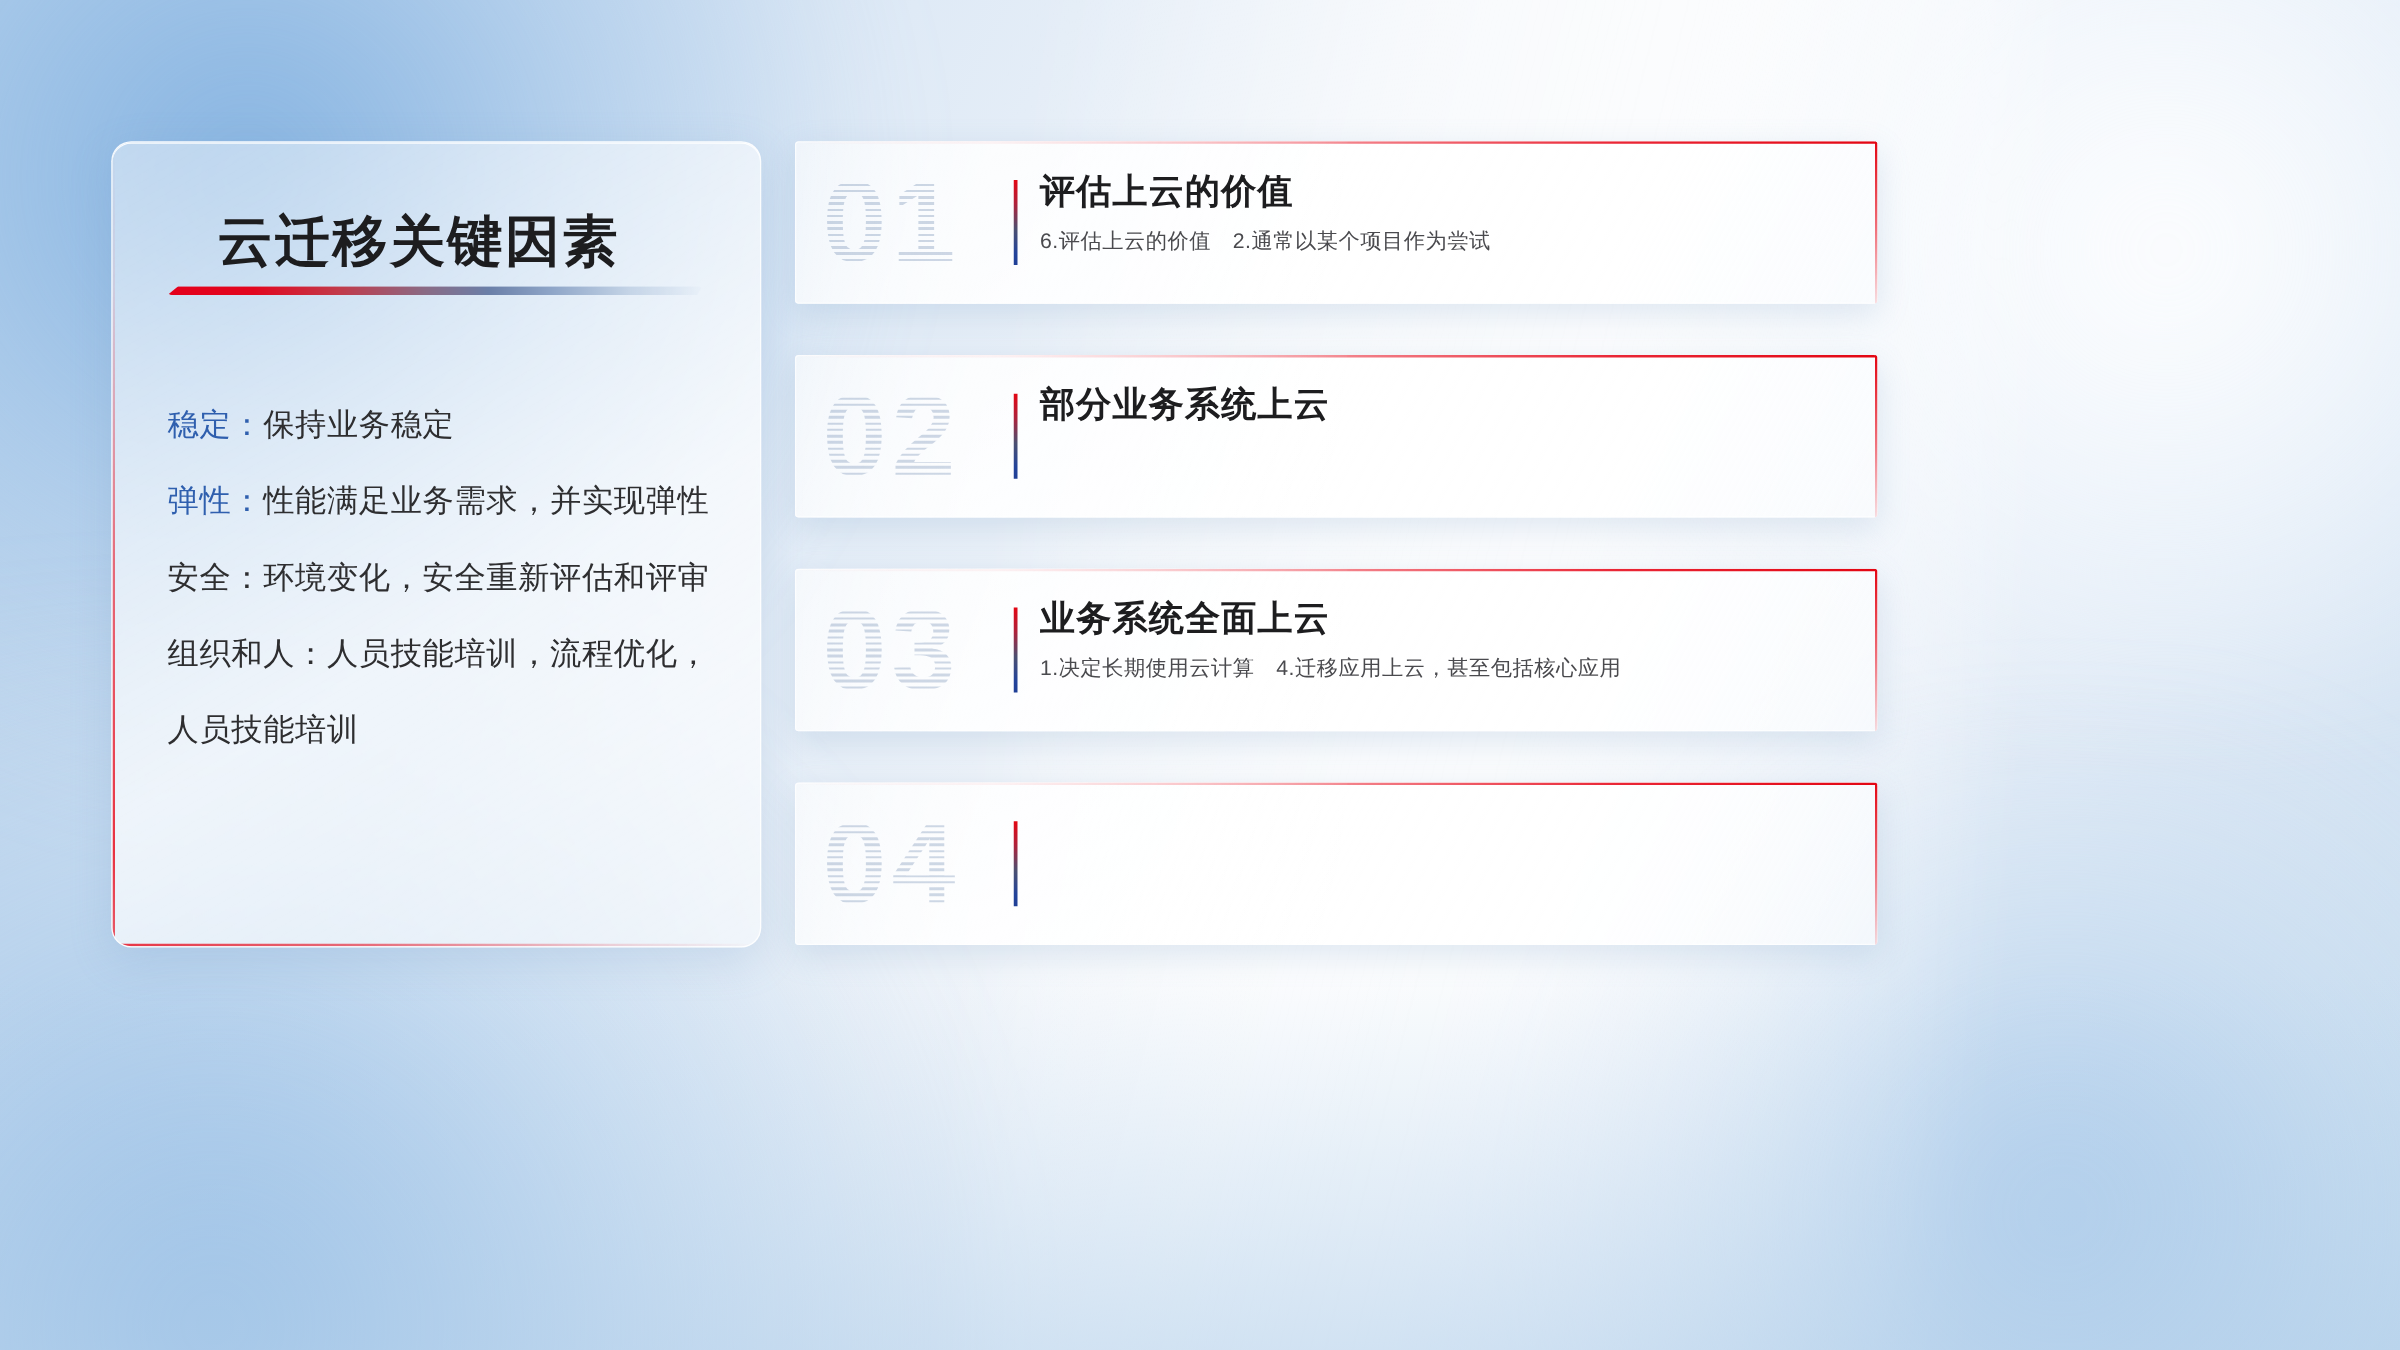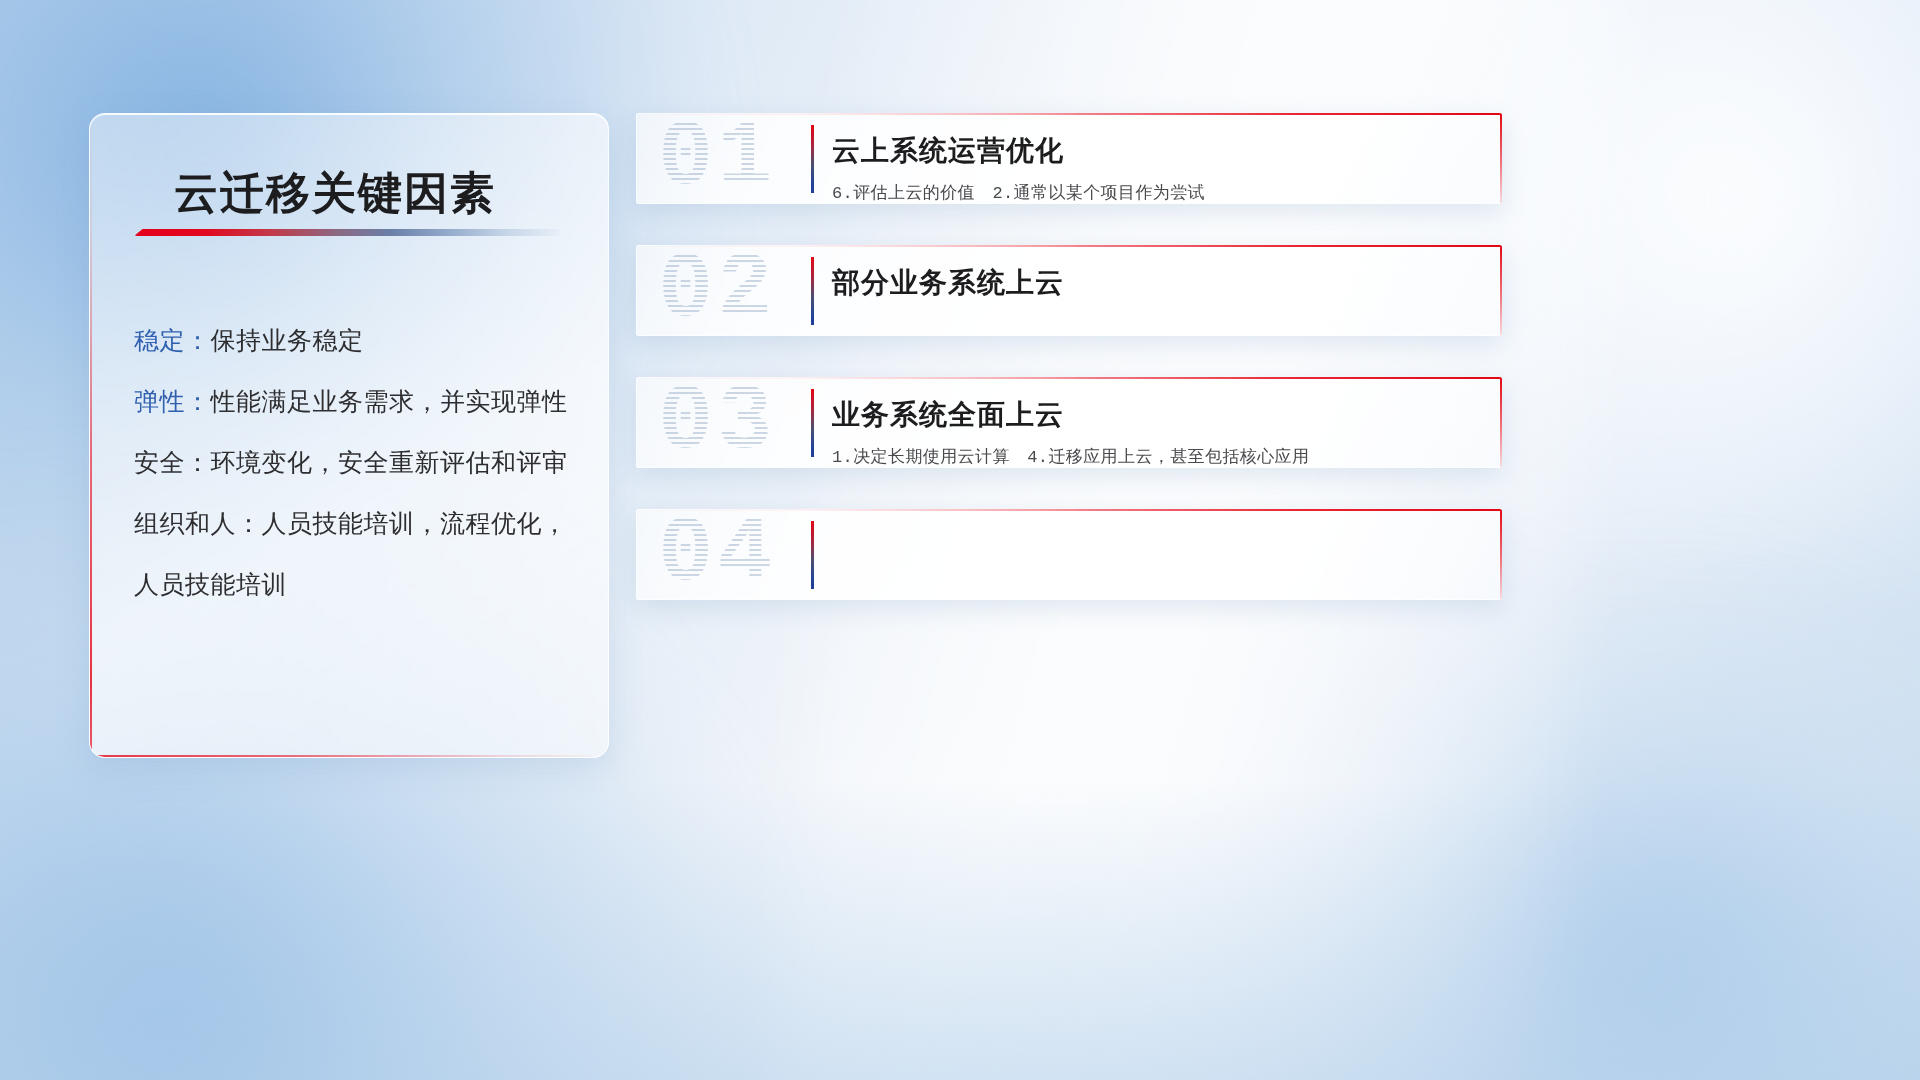--- a/index.html
+++ b/index.html
@@ -113,32 +113,31 @@
   .factor-label.blue { color:#2f5fae; }
   .factor-label.dark { color:#2e2e30; }
   .factor-text  { color:#2e2e30; }
   .factor-row.cont { margin-top:0; }
 
   
   #cards { position:absolute; left:636px; top:113px; width:866px; z-index:3; }
 
   .step-card {
     position:relative;
-    height:91px;
+    height:130px;
     margin-bottom:41px;
     border-radius:3px;
     background:linear-gradient(118deg,
       rgba(255,255,255,.55) 0%,
       rgba(255,255,255,.80) 26%,
       rgba(255,255,255,.95) 52%,
       rgba(255,255,255,.88) 76%,
       rgba(250,252,254,.72) 100%);
     box-shadow:0 8px 26px rgba(110,148,192,.20), inset 0 0 0 1px rgba(255,255,255,.65);
     overflow:hidden;
-    font-family:Liberation Mono, monospace;
   }
   .step-card:last-child { margin-bottom:0; }
   
   .card-topline {
     position:absolute; left:0; top:0; width:100%; height:2px;
     background:linear-gradient(to right,
       rgba(230,0,18,0) 0%, rgba(230,0,18,.10) 18%,
       rgba(230,0,18,.42) 46%, rgba(230,0,18,.85) 76%, #e30613 100%);
   }
   
@@ -231,21 +230,21 @@
 
 <section id="cards">
 
   <article class="step-card">
     <div class="card-topline"></div>
     <div class="card-rightline"></div>
     <div class="card-sheen"></div>
     <div class="card-number">01</div>
     <div class="card-bar"></div>
     <div class="card-body">
-      <div class="card-title">云上系统运营优化</div>
+      <div class="card-title">评估上云的价值</div>
       <div class="card-desc">6.评估上云的价值　2.通常以某个项目作为尝试</div>
     </div>
   </article>
 
   <article class="step-card">
     <div class="card-topline"></div>
     <div class="card-rightline"></div>
     <div class="card-sheen"></div>
     <div class="card-number">02</div>
     <div class="card-bar"></div>

